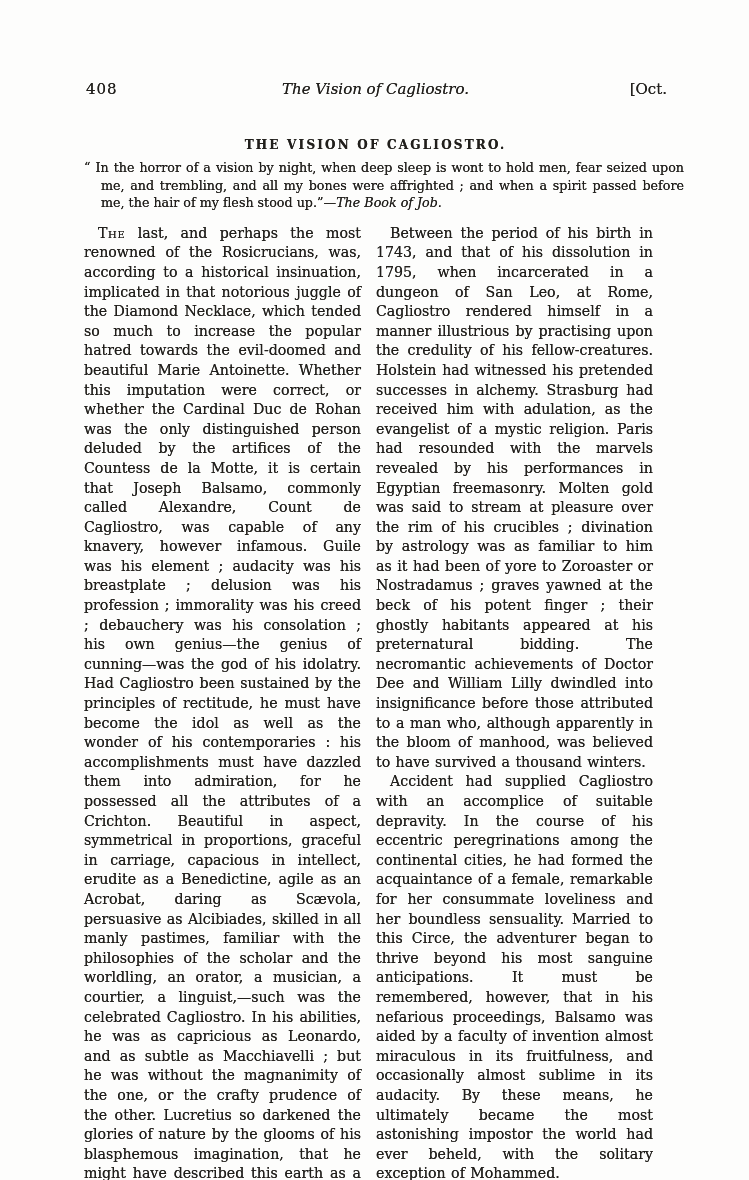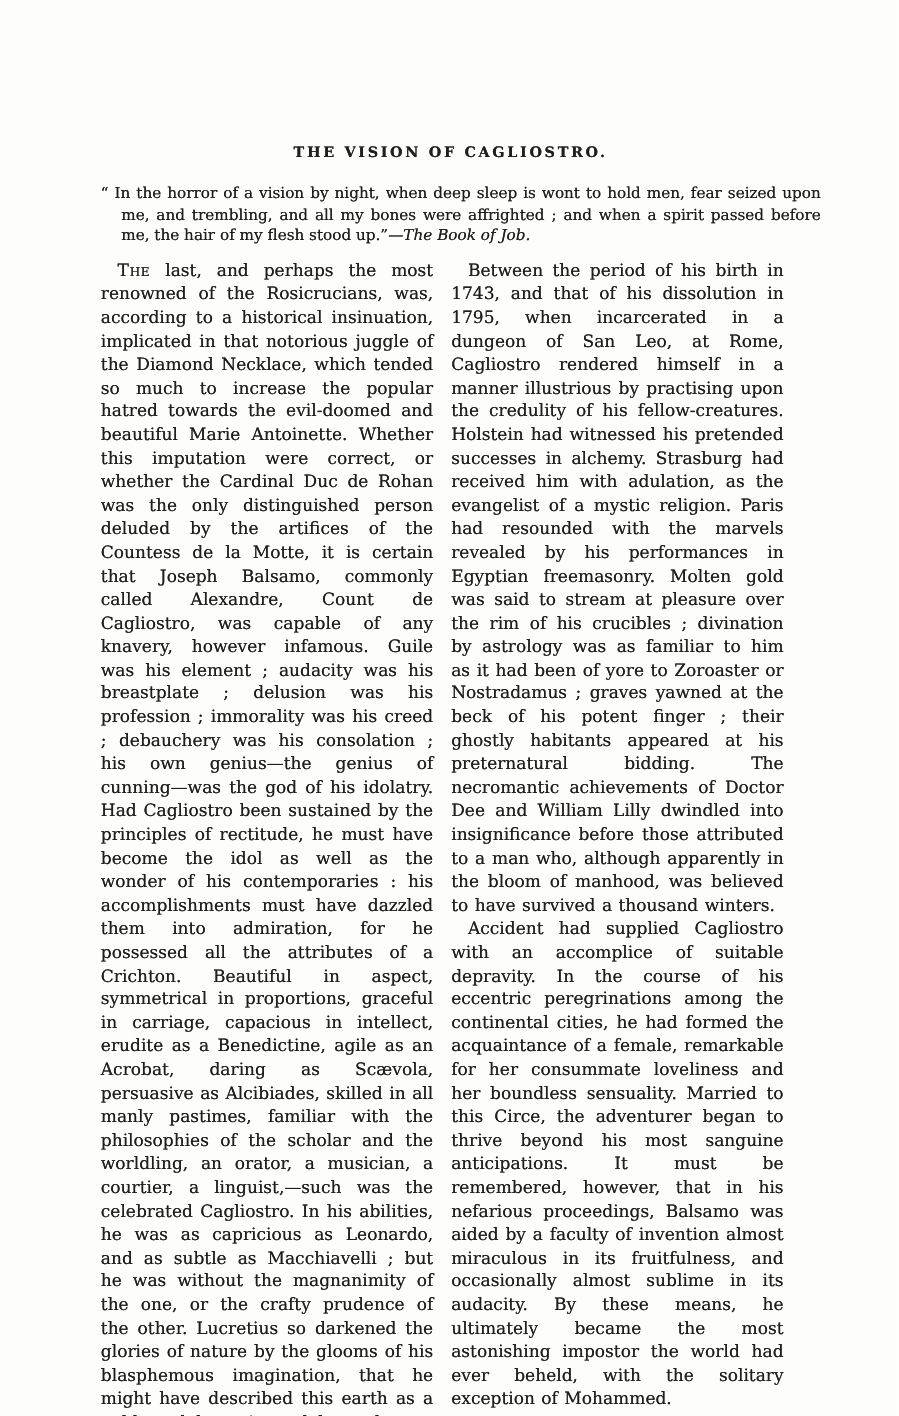--- a/index.html
+++ b/index.html
@@ -30,21 +30,21 @@
     margin: 40px 0 0;
     width: 583px;
     text-align: center;
     font-size: 12px;
     font-weight: bold;
     letter-spacing: 2.2px;
     line-height: 14px;
   }
   
   .epigraph {
-    margin: 18px 0 0;
+    margin: 7px 0 0;
     width: 583px;
     font-size: 12.7px;
     line-height: 17.6px;
     text-align: justify;
     padding-left: 17px;
     text-indent: -17px;
   }
   .epigraph .quote-body { font-style: normal; }
   .epigraph .quote-source { font-style: italic; }
   
@@ -63,20 +63,25 @@
     word-spacing: 0.06em;
   }
   .par.indent { text-indent: 14px; }
   .lead-caps { font-variant: small-caps; letter-spacing: 0.6px; margin-top: 20px; }
 </style>
 </head>
 <body>
 
 <div class="page">
 
+  <header class="running-head">
+    <span class="pagenum">408</span>
+    <span class="runtitle">The Vision of Cagliostro.</span>
+    <span class="issue">[Oct.</span>
+  </header>
 
   <h1 class="article-title">THE VISION OF CAGLIOSTRO.</h1>
 
   <p class="epigraph"><span class="quote-body">“ In the horror of a vision by night, when deep sleep is wont to hold men, fear seized upon me, and trembling, and all my bones were affrighted ; and when a spirit passed before me, the hair of my flesh stood up.”—</span><span class="quote-source">The Book of Job.</span></p>
 
   <div class="columns">
 
     <div class="col">
       <p class="par indent"><span class="lead-caps">The</span> <span>last, and perhaps the most renowned of the Rosicrucians, was, according to a historical insinuation, implicated in that notorious juggle of the Diamond Necklace, which tended so much to increase the popular hatred towards the evil-doomed and beautiful Marie Antoinette. Whether this imputation were correct, or whether the Cardinal Duc de Rohan was the only distinguished person deluded by the artifices of the Countess de la Motte, it is certain that Joseph Balsamo, commonly called Alexandre, Count de Cagliostro, was capable of any knavery, however infamous. Guile was his element ; audacity was his breastplate ; delusion was his profession ; immorality was his creed ; debauchery was his consolation ; his own genius—the genius of cunning—was the god of his idolatry. Had Cagliostro been sustained by the principles of rectitude, he must have become the idol as well as the wonder of his contemporaries : his accomplishments must have dazzled them into admiration, for he possessed all the attributes of a Crichton. Beautiful in aspect, symmetrical in proportions, graceful in carriage, capacious in intellect, erudite as a Benedictine, agile as an Acrobat, daring as Scævola, persuasive as Alcibiades, skilled in all manly pastimes, familiar with the philosophies of the scholar and the worldling, an orator, a musician, a courtier, a linguist,—such was the celebrated Cagliostro. In his abilities, he was as capricious as Leonardo, and as subtle as Macchiavelli ; but he was without the magnanimity of the one, or the crafty prudence of the other. Lucretius so darkened the glories of nature by the glooms of his blasphemous imagination, that he might have described this earth as a golden globe animated by a demon. Fashioned in a mould as marvellous as that golden orb, and animated in like manner by a devilish and wily spirit, was Balsamo the Rosicrucian.</span></p>
     </div>

